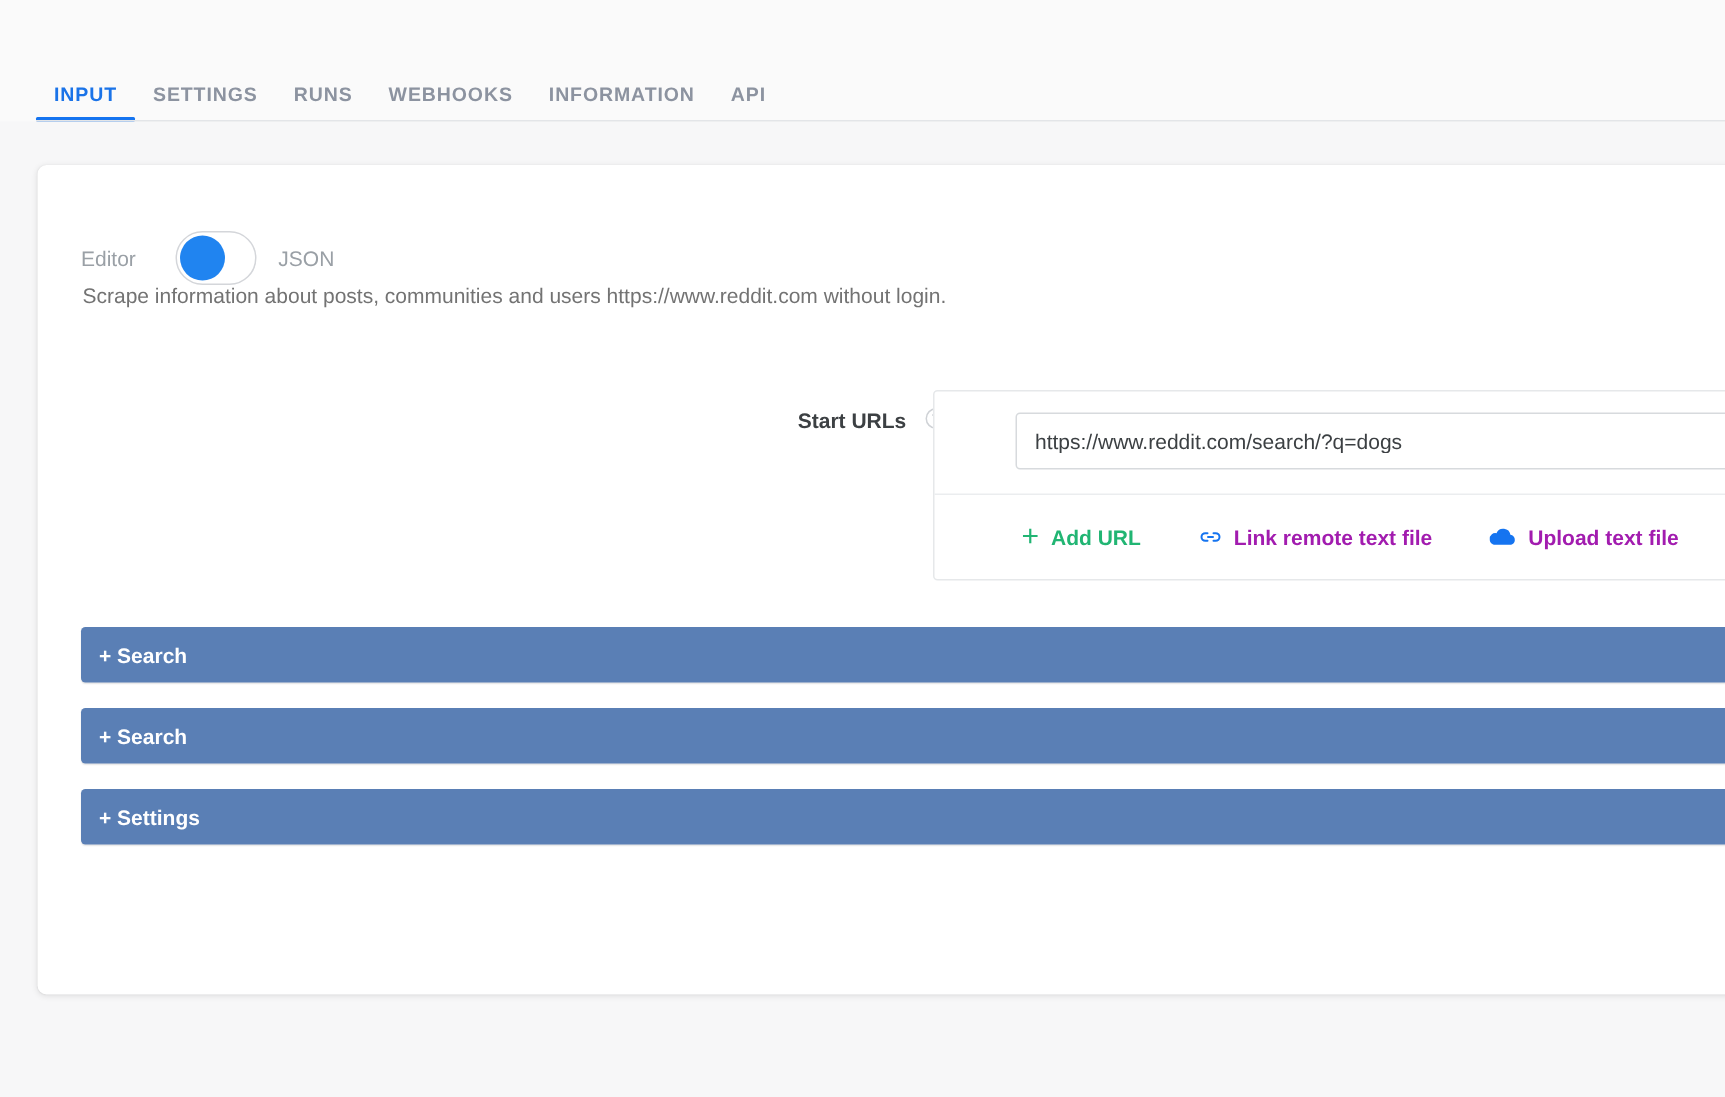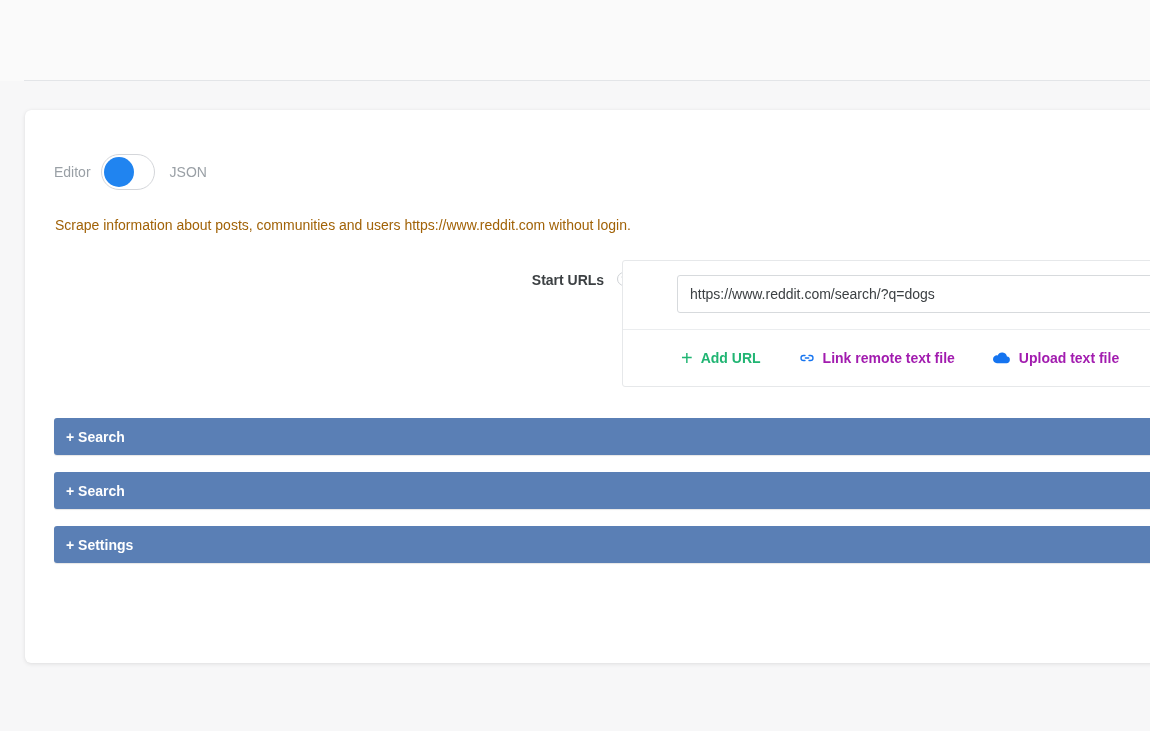--- a/index.html
+++ b/index.html
@@ -87,21 +87,21 @@
     top: 42px;
     display: flex;
     align-items: center;
     height: 40px;
   }
   .toggle-label {
     font-size: 14px;
     color: #9aa0a6;
     line-height: 1;
   }
-  .toggle-label.left { margin-right: 10px; }
+  .toggle-label.left { margin-right: 26px; }
   .toggle-label.right { margin-left: 15px; }
   .toggle-switch {
     position: relative;
     width: 54px;
     height: 36px;
     border: 1px solid #d4d6da;
     border-radius: 18px;
     background: #ffffff;
     box-sizing: border-box;
     cursor: pointer;
@@ -113,23 +113,23 @@
     width: 30px;
     height: 30px;
     border-radius: 50%;
     background: #2084f0;
   }
 
   
   .description {
     position: absolute;
     left: 30px;
-    top: 106px;
-    font-size: 14px;
-    color: #a16207;
+    top: 78px;
+    font-size: 14px;
+    color: #737373;
     line-height: 1.4;
     white-space: nowrap;
   }
 
   
   .field-row {
     position: absolute;
     left: 0;
     top: 150px;
     width: 1160px;
@@ -259,20 +259,40 @@
     justify-content: center;
     padding: 0 18px;
     cursor: pointer;
   }
   .save-button .ic { margin-right: 9px; display: inline-flex; }
 </style>
 </head>
 <body>
 
 <div class="tabbar">
+  <div class="tabs">
+    <div class="tab active">
+      <span>INPUT</span>
+    </div>
+    <div class="tab">
+      <span>SETTINGS</span>
+    </div>
+    <div class="tab">
+      <span>RUNS</span>
+    </div>
+    <div class="tab">
+      <span>WEBHOOKS</span>
+    </div>
+    <div class="tab">
+      <span>INFORMATION</span>
+    </div>
+    <div class="tab">
+      <span>API</span>
+    </div>
+  </div>
   <div class="tabbar-divider"></div>
 </div>
 
 <div class="card">
 
   <div class="toggle-row">
     <span class="toggle-label left">Editor</span>
     <div class="toggle-switch">
       <div class="toggle-knob"></div>
     </div>

